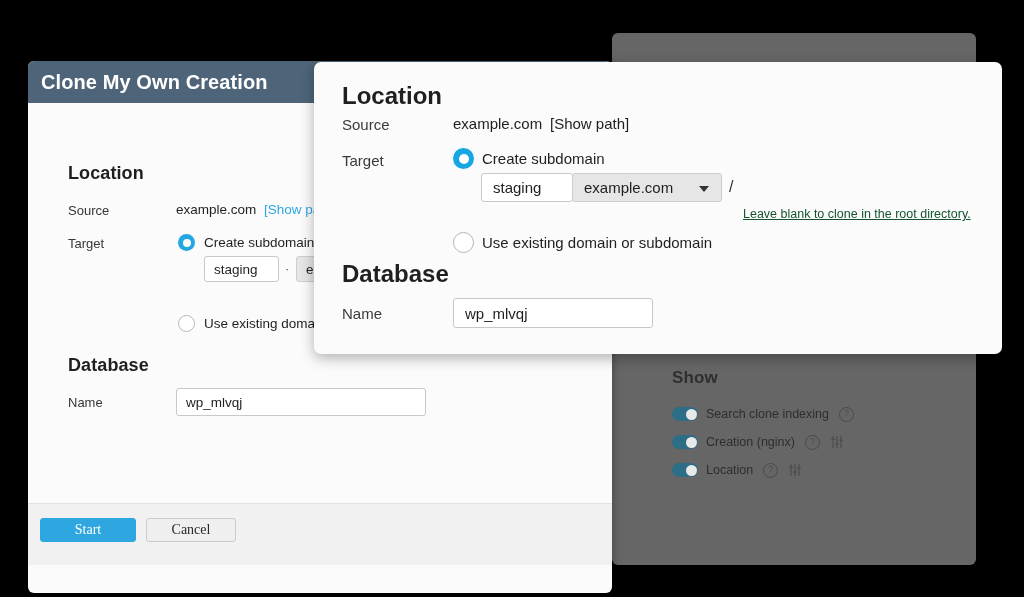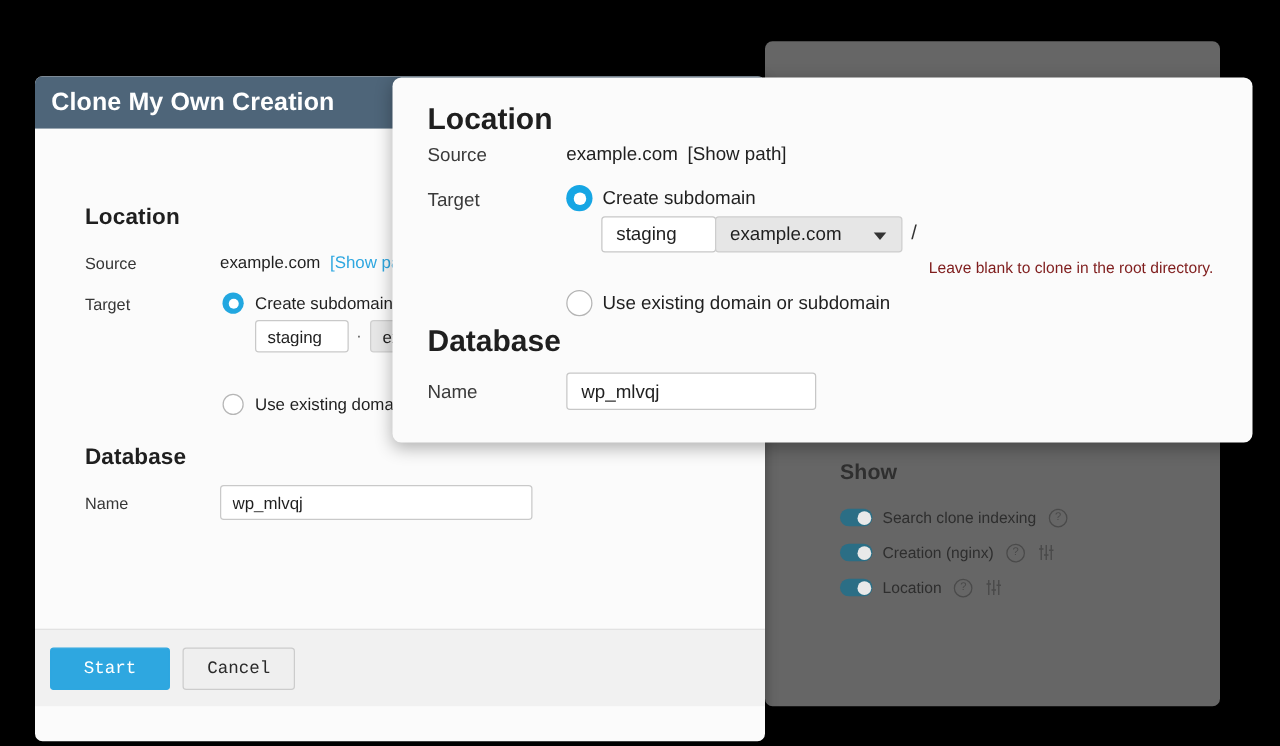--- a/index.html
+++ b/index.html
@@ -219,24 +219,24 @@
     position:absolute;
     left:0; bottom:0;
     width:100%; height:62px;
     background:#f1f1f1;
     border-top:1px solid #e2e2e2;
     box-sizing:border-box;
   }
   .btn{
     position:absolute;
     top:14px;
-    height:34px;
+    height:24px;
     box-sizing:border-box;
     border-radius:3px;
-    font-family:Liberation Mono, monospace;
+    font-family:Liberation Serif, serif;
     font-size:14px;
     cursor:pointer;
     border:1px solid transparent;
   }
   .btn-primary{
     left:12px; width:96px;
     background:#2ea7e0;
     color:#ffffff;
     border-color:#2ea7e0;
   }
@@ -340,21 +340,22 @@
     color:#555;
   }
   .i-slash{
     position:absolute;
     font-size:16px;
     color:#333;
   }
   .i-hint{
     position:absolute;
     font-size:12.5px;
-    color:#7f1d1d;
+    color:#14532d;
+    text-decoration:underline;
   }
 </style>
 </head>
 <body>
 
 <div class="overlay-panel"></div>
 
 <div class="tools">
   <div class="tools-title">Show</div>
 

